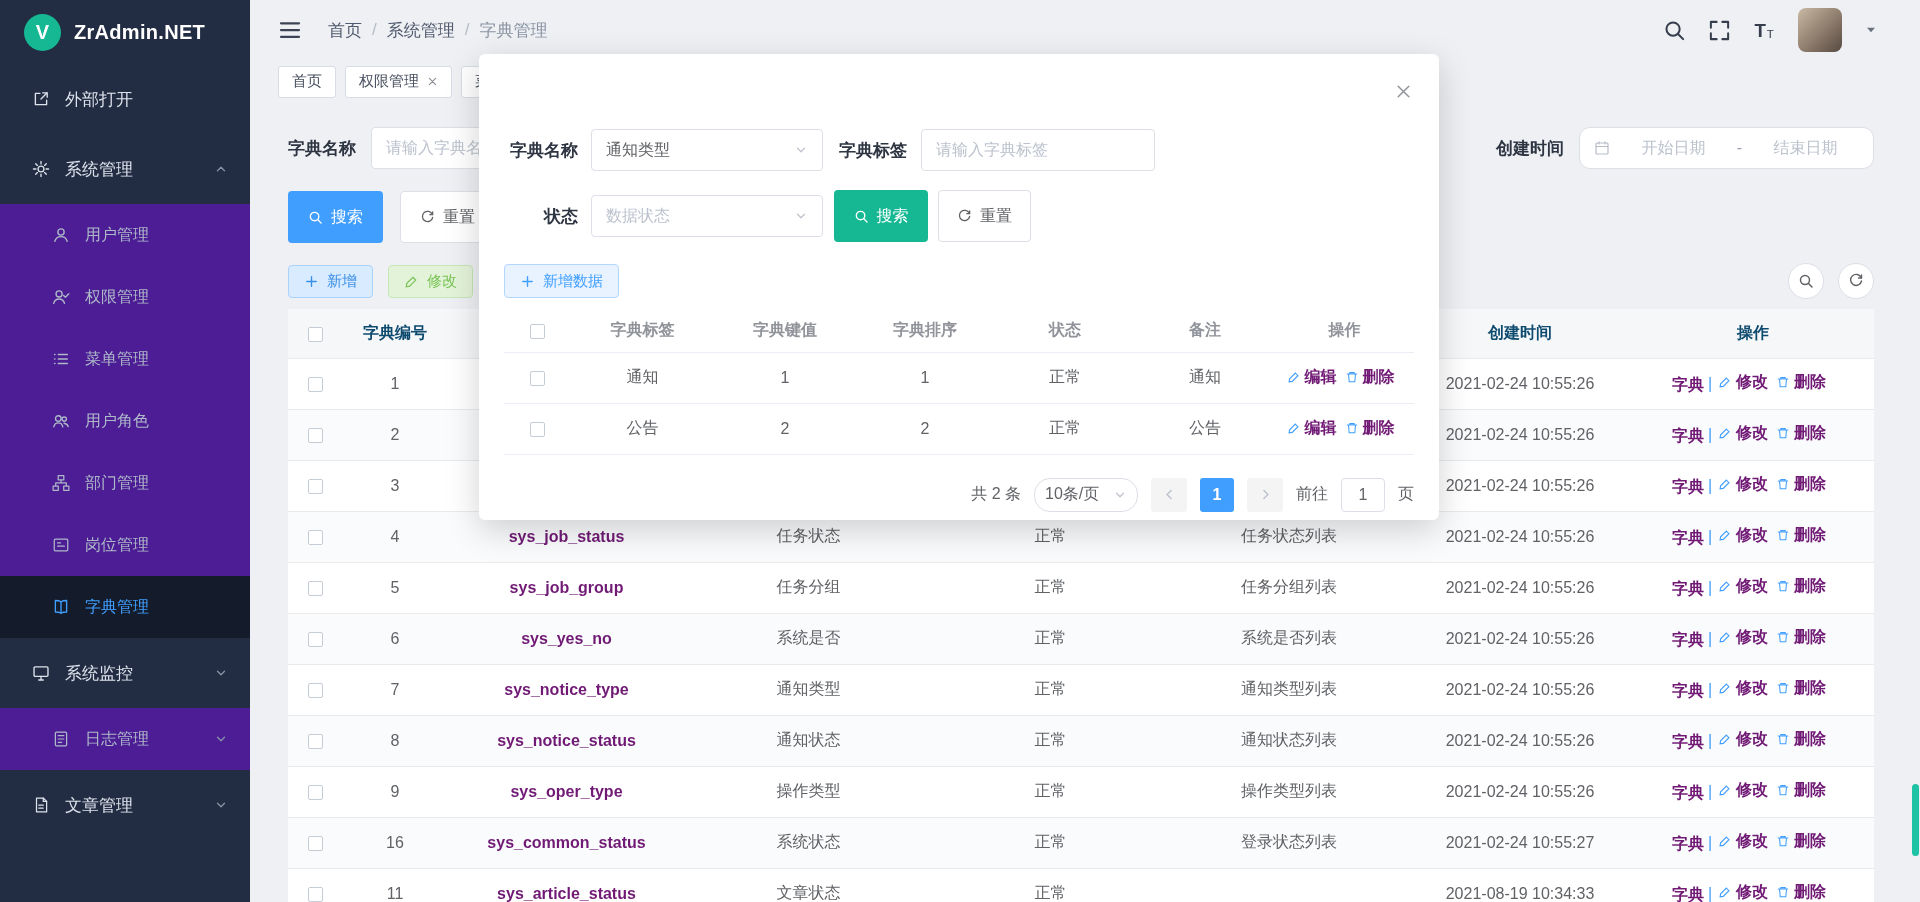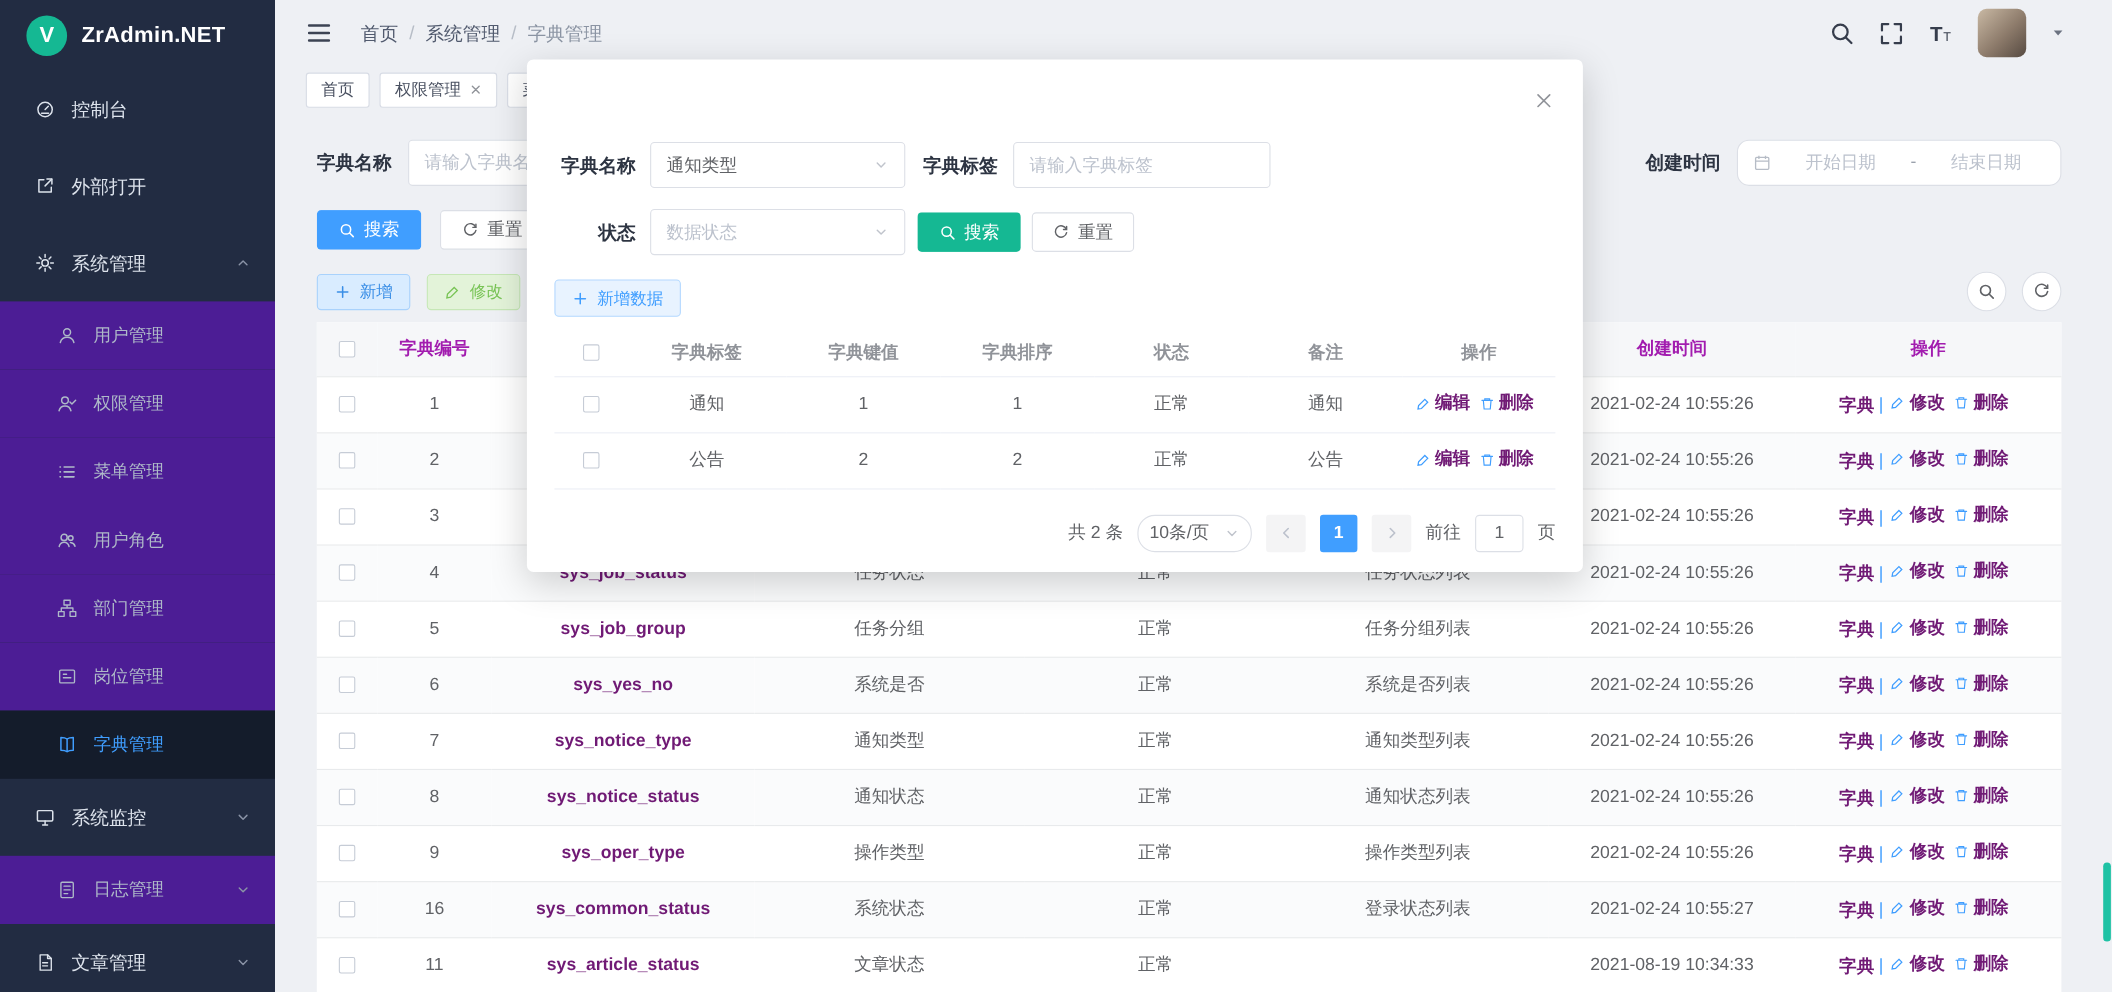--- a/index.html
+++ b/index.html
@@ -51,38 +51,38 @@
   .input { height:42px; background:#fff; border:1px solid #dcdfe6; border-radius:4px; display:flex; align-items:center; padding:0 14px; font-size:16px; color:#606266; }
   .placeholder { color:#bcc2cd; }
   .w-name { width:192px; }
   .date-range { width:295px; gap:10px;border-radius:11px; }
   .cal-icon { width:16px; height:16px; color:#b6bcc6; flex-shrink:0; }
   .cal-icon svg { width:16px; height:16px; }
   .date-range .dr-sep { color:#9aa1ac; }
   .date-range .dr-txt { flex:1; text-align:center; }
 
   .filter-actions { margin-top:22px; display:flex; gap:17px; }
-  .btn { height:36px; display:inline-flex; align-items:center; justify-content:center; gap:8px; padding:0 19px; border-radius:4px; font-size:16px; cursor:pointer; border:1px solid transparent; white-space:nowrap; }
+  .btn { height:52px; display:inline-flex; align-items:center; justify-content:center; gap:8px; padding:0 19px; border-radius:4px; font-size:16px; cursor:pointer; border:1px solid transparent; white-space:nowrap; }
   .btn-primary { background:#409eff; color:#fff; }
   .btn-teal { background:#15b893; color:#fff; }
   .btn-default { background:#fff; border-color:#dcdfe6; color:#606266; }
   .btn .b-icon { width:15px; height:15px; }
   .btn .b-icon svg { width:15px; height:15px; }
 
   .toolbar { margin-top:20px; display:flex; align-items:center; gap:15px; }
   .btn-sm { height:33px; padding:0 15px; font-size:15px; border-radius:4px; }
   .btn-plain-blue { background:#d9ecff; border-color:#a9d2fc; color:#3a8ee6; }
   .btn-plain-green { background:#e2f4d7; border-color:#c2e7b0; color:#6cbf44; opacity:.9; }
   .toolbar-right { margin-left:auto; display:flex; gap:14px; }
   .circle-btn { width:36px; height:36px; border-radius:50%; background:#fff; border:1px solid #dcdfe6; color:#606266; display:flex; align-items:center; justify-content:center; cursor:pointer; }
   .circle-btn svg { width:16px; height:16px; }
 
   
   .data-table { margin-top:10px; width:100%; border-collapse:collapse; table-layout:fixed; background:#fff; font-size:16px; }
-  .data-table th { height:49px; background:#f6f7f9; color:#a21caf; font-weight:600; border-bottom:1px solid #e8eaec; text-align:center; white-space:nowrap; }
+  .data-table th { height:49px; background:#f6f7f9; color:#0c4a6e; font-weight:600; border-bottom:1px solid #e8eaec; text-align:center; white-space:nowrap; }
   .data-table td { height:51px; border-bottom:1px solid #e8eaec; text-align:center; color:#606266; white-space:nowrap; overflow:hidden; }
   .data-table tbody tr:nth-child(even) { background:#fafbfc; }
   .cb { width:15px; height:15px; border:1px solid #c6ccd6; border-radius:2px; background:#fff; display:inline-block; vertical-align:middle; cursor:pointer; }
   a.link { color:#701a75; text-decoration:none; cursor:pointer;font-weight:bold; }
   .ops-cell .op-sep { color:#409eff; margin:0 6px 0 4px; }
   .op { display:inline-flex; align-items:center; gap:4px; margin-right:8px; }
   .mini { width:14px; height:14px; color:#409eff; }
   .mini svg { width:14px; height:14px; }
 
   
@@ -122,31 +122,20 @@
 
 <div class="app">
 
   <aside class="sidebar">
     <div class="logo-row">
       <div class="logo-badge">V</div>
       <div class="logo-title">ZrAdmin.NET</div>
     </div>
     <nav>
 
-        <div class="menu-item k-top">
-          <span class="mi-icon">
-            <svg viewBox="0 0 16 16" fill="none" stroke="currentColor" stroke-width="1.2" stroke-linecap="round">
-              <circle cx="8" cy="8.5" r="5.8"></circle>
-              <path d="M8 8.5l2.6-2.6"></path>
-              <path d="M5.2 11.5h5.6"></path>
-            </svg>
-          </span>
-          <span class="mi-label">控制台</span>
-
-        </div>
 
         <div class="menu-item k-top">
           <span class="mi-icon">
             <svg viewBox="0 0 16 16" fill="none" stroke="currentColor" stroke-width="1.2" stroke-linecap="round" stroke-linejoin="round">
               <path d="M7 3H3v10h10V9"></path>
               <path d="M9.5 2.5h4v4"></path>
               <path d="M13.3 2.7L8 8"></path>
             </svg>
           </span>
           <span class="mi-label">外部打开</span>

